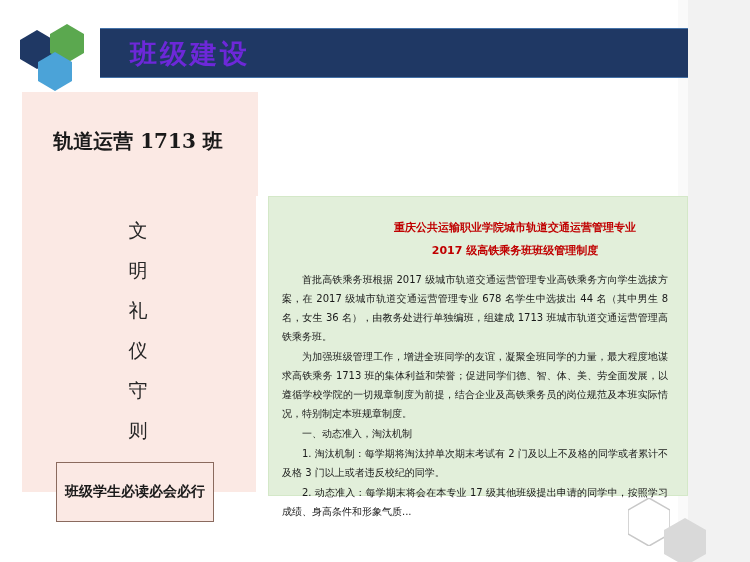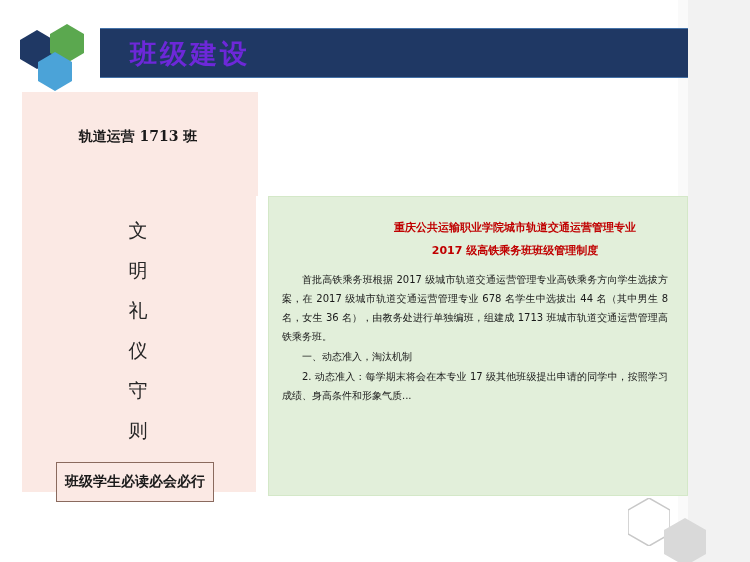--- a/index.html
+++ b/index.html
@@ -89,42 +89,42 @@
     height: 400px;
     background: #fbe9e4;
     border-left: 2px solid #ffffff;
   }
   .left-card-title {
     position: absolute;
     left: 20px;
     top: 128px;
     width: 236px;
     text-align: center;
-    font-size: 14px;
+    font-size: 20px;
     font-weight: bold;
     color: #1a1a1a;
     font-family: "DejaVu Serif", "Liberation Serif", serif;
   }
   .left-card-vertical {
     position: absolute;
     left: 20px;
     top: 210px;
     width: 236px;
     text-align: center;
     font-size: 19px;
     color: #262626;
     line-height: 40px;
     font-family: "DejaVu Serif", "Liberation Serif", serif;
   }
   .left-card-vertical span { display: block; }
   .left-card-note {
     position: absolute;
     left: 56px;
     top: 462px;
-    padding: 10px 8px;
+    padding: 20px 8px;
     border: 1px solid #8a6a5e;
     font-size: 14px;
     font-weight: bold;
     color: #1a1a1a;
     background: #fbe9e4;
     font-family: "DejaVu Sans", "Liberation Sans", sans-serif;
     white-space: nowrap;
   }
 
   
@@ -252,21 +252,23 @@
   <div class="left-card-note">班级学生必读必会必行</div>
 
 
   <div class="doc-left-strip"></div>
   <div class="doc-panel"></div>
   <div class="doc-title line1">重庆公共运输职业学院城市轨道交通运营管理专业</div>
   <div class="doc-title line2">2017 级高铁乘务班班级管理制度</div>
 
   <div class="doc-body">
     <p class="indent">首批高铁乘务班根据 2017 级城市轨道交通运营管理专业高铁乘务方向学生选拔方案，在 2017 级城市轨道交通运营管理专业 678 名学生中选拔出 44 名（其中男生 8 名，女生 36 名），由教务处进行单独编班，组建成 1713 班城市轨道交通运营管理高铁乘务班。</p>
+    <p class="indent">为加强班级管理工作，增进全班同学的友谊，凝聚全班同学的力量，最大程度地谋求高铁乘务 1713 班的集体利益和荣誉；促进同学们德、智、体、美、劳全面发展，以遵循学校学院的一切规章制度为前提，结合企业及高铁乘务员的岗位规范及本班实际情况，特别制定本班规章制度。</p>
     <p class="indent">一、动态准入，淘汰机制</p>
+    <p class="indent">1. 淘汰机制：每学期将淘汰掉单次期末考试有 2 门及以上不及格的同学或者累计不及格 3 门以上或者违反校纪的同学。</p>
     <p class="indent">2. 动态准入：每学期末将会在本专业 17 级其他班级提出申请的同学中，按照学习成绩、身高条件和形象气质...</p>
   </div>
 
   <div class="deco-hex" style="left:628px; top:498px;">
     <svg width="42" height="48" viewBox="0 0 42 48">
         <polygon points="21,0 42,12 42,36 21,48 0,36 0,12" fill="none" stroke="#c8c8c8" stroke-width="1.5"></polygon>
       </svg>
   </div>
   <div class="deco-hex" style="left:664px; top:518px;">
     <svg width="42" height="48" viewBox="0 0 42 48">

